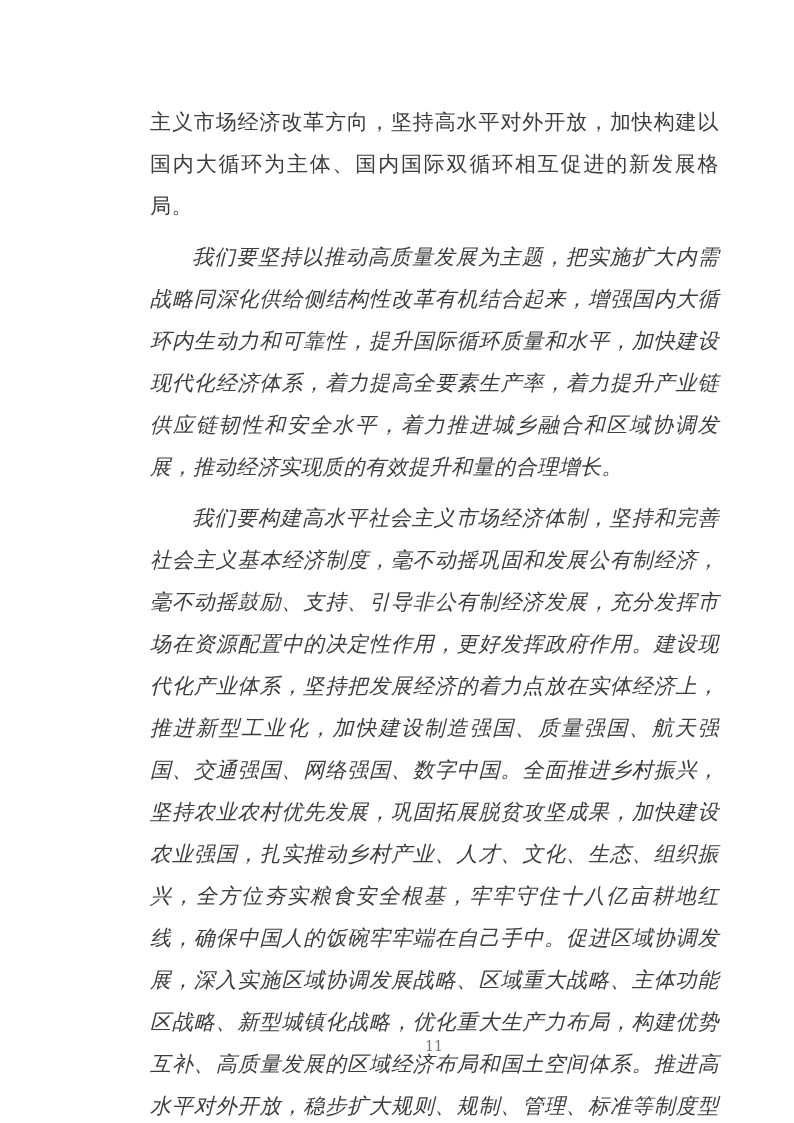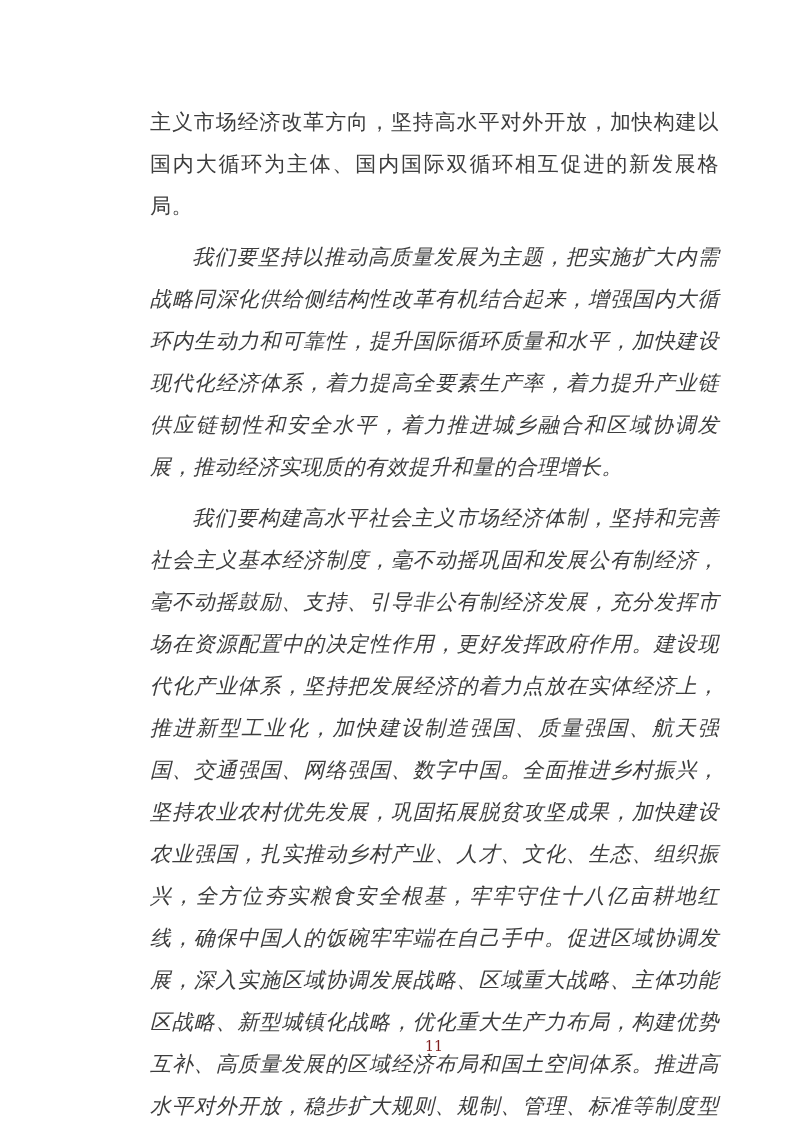--- a/index.html
+++ b/index.html
@@ -38,21 +38,21 @@
   }
   .footer {
     position: absolute;
     top: 1020px;
     left: 0;
     width: 794px;
     text-align: center;
   }
   .footer span {
     font-size: 14px;
-    color: #7f1d1d;
+    color: #737373;
     font-family: "DejaVu Serif", "Liberation Serif", serif;
   }
 </style>
 </head>
 <body>
 
 <div class="page">
   <div class="content">
     <p>主义市场经济改革方向，坚持高水平对外开放，加快构建以国内大循环为主体、国内国际双循环相互促进的新发展格局。</p>
     <p class="indent">我们要坚持以推动高质量发展为主题，把实施扩大内需战略同深化供给侧结构性改革有机结合起来，增强国内大循环内生动力和可靠性，提升国际循环质量和水平，加快建设现代化经济体系，着力提高全要素生产率，着力提升产业链供应链韧性和安全水平，着力推进城乡融合和区域协调发展，推动经济实现质的有效提升和量的合理增长。</p>

